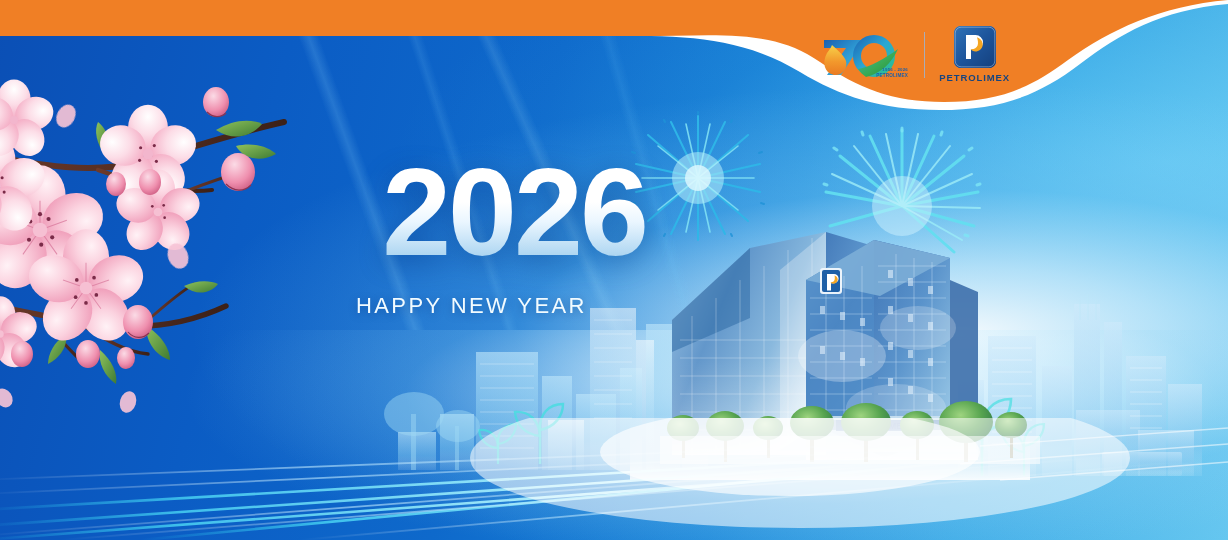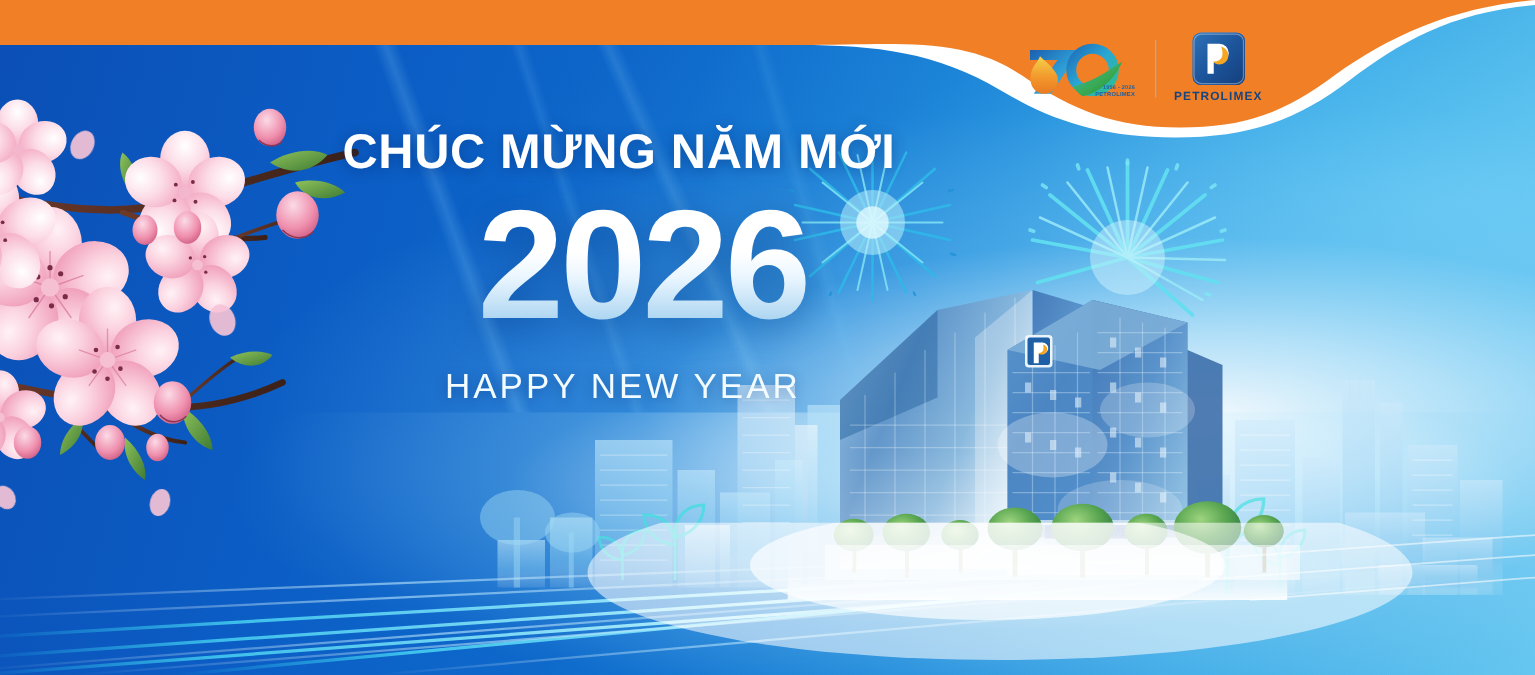--- a/index.html
+++ b/index.html
@@ -78,21 +78,21 @@
     font-size:124px; font-weight:bold; letter-spacing:-3px; line-height:1;
     background:linear-gradient(180deg,#ffffff 0%,#ffffff 42%,#eaf6ff 58%,#b9dcf4 80%,#8cc4e8 100%);
     -webkit-background-clip:text; background-clip:text; color:transparent;
     -webkit-text-fill-color:transparent;
     filter:drop-shadow(0 6px 14px rgba(0,45,120,.42));
     white-space:nowrap;
     text-align:right;
   }
   .hny{
     position:absolute; left:356px; top:293px; width:320px;
-    font-size:28px; font-weight:normal; letter-spacing:2.4px; color:#f2fbff;
+    font-size:22px; font-weight:normal; letter-spacing:2.4px; color:#f2fbff;
     text-shadow:0 2px 9px rgba(0,40,110,.4);
     white-space:nowrap;
   }
 
   
   .blossoms{ position:absolute; left:-12px; top:34px; width:300px; height:380px; pointer-events:none; }
 
   
   .fw{ position:absolute; pointer-events:none; }
 
@@ -680,21 +680,20 @@
 
       <g fill="#f7c4d6" opacity=".92">
         <ellipse cx="78" cy="82" rx="9" ry="12" transform="rotate(28 78 82)"></ellipse>
         <ellipse cx="190" cy="222" rx="10" ry="13" transform="rotate(-22 190 222)"></ellipse>
         <ellipse cx="140" cy="368" rx="8" ry="11" transform="rotate(16 140 368)"></ellipse>
         <ellipse cx="16" cy="364" rx="8" ry="10" transform="rotate(-34 16 364)"></ellipse>
       </g>
     </svg>
   </div>
 
-  <div class="greeting">CHÚC MỪNG NĂM MỚI</div>
 
   <div class="year">2026</div>
 
   <div class="hny">HAPPY NEW YEAR</div>
 
   <div class="wave">
     <svg width="1228" height="112" viewBox="0 0 1228 112" preserveAspectRatio="none" aria-hidden="true">
       <path d="M0 0 H1228 V4 C1160 10,1120 34,1080 64 C1038 96,1000 110,940 110 C880 110,840 96,800 72
                C750 42,700 36,640 36 H0 Z" fill="#ffffff"></path>
       <path d="M0 0 H1228 C1160 6,1110 30,1068 60 C1028 90,996 102,944 102 C892 102,858 88,820 62

